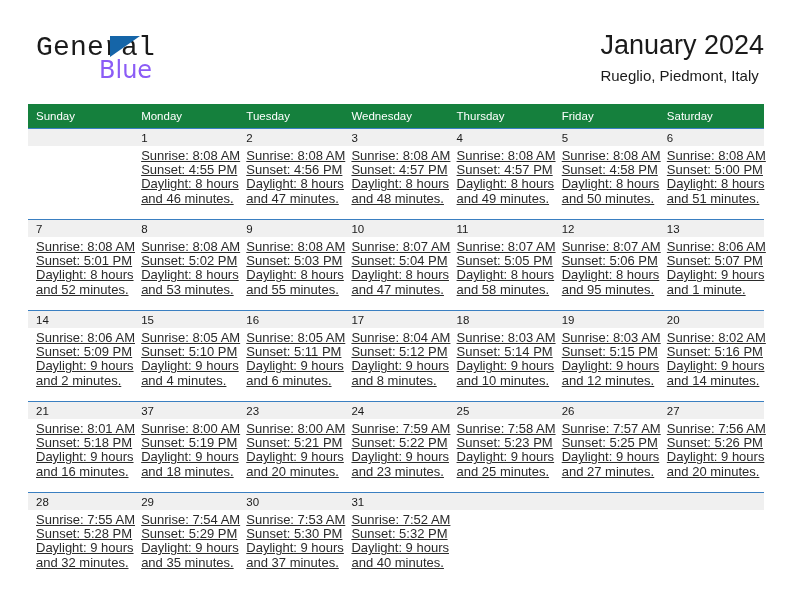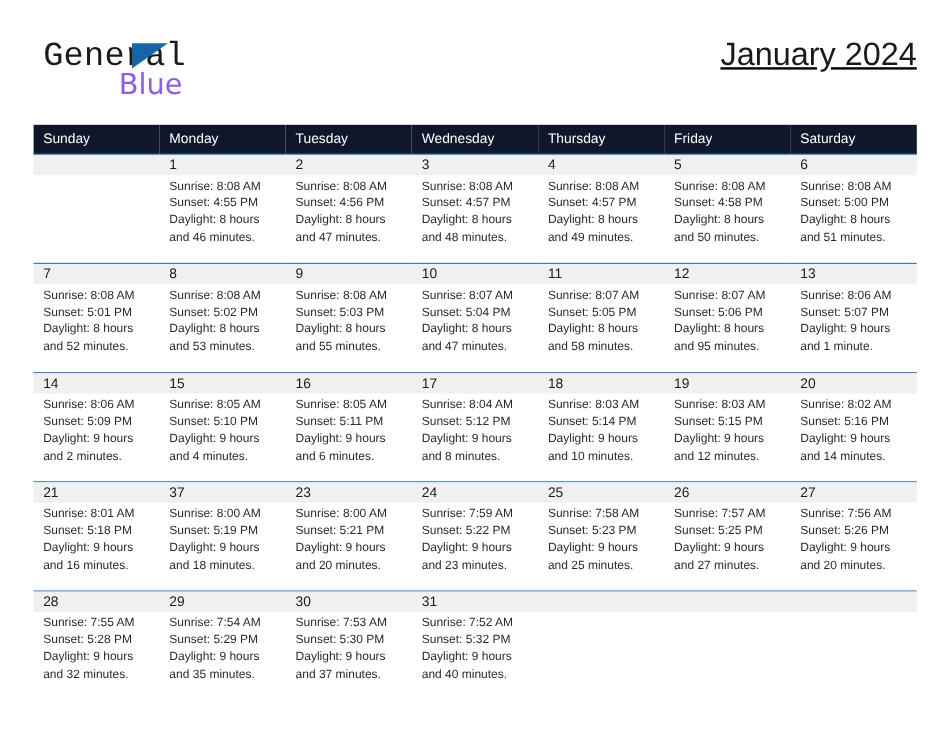--- a/index.html
+++ b/index.html
@@ -62,21 +62,20 @@
     font-size: 24px;
     color: #8b5cf6;
     font-family: "DejaVu Sans", sans-serif;
     font-weight: 400;
   }
   .title-block {
     position: absolute;
     right: 0;
     top: 0;
     text-align: left;
-    text-decoration: underline;
   }
   .cal-title {
     font-size: 27px;
     color: #1a1a1a;
     line-height: 34px;
     white-space: nowrap;
   }
   .cal-subtitle {
     font-size: 15px;
     color: #1a1a1a;
@@ -88,21 +87,21 @@
   
   .calendar {
     position: absolute;
     left: 28px;
     top: 104px;
     width: 736px;
     border-collapse: collapse;
     table-layout: fixed;
   }
   .calendar th {
-    background: #0f172a;
+    background: #15803d;
     color: #ffffff;
     font-size: 11.5px;
     font-weight: normal;
     text-align: left;
     padding: 6px 0 6px 8px;
     height: 10px;
     border: none;
   }
   .calendar td {
     vertical-align: top;
@@ -129,43 +128,45 @@
     box-sizing: border-box;
     font-size: 11.5px;
     color: #1a1a1a;
     line-height: 15px;
   }
   .cell.empty .daynum-band {
     background: #f0f0f0;
   }
   .cell-info {
     padding: 3px 6px 0 8px;
-    font-size: 10px;
+    font-size: 13px;
     line-height: 14.2px;
     color: #2b2b2b;
+    text-decoration: underline;
   }
   .cell-info div {
     white-space: nowrap;
   }
 </style>
 </head>
 <body>
 
 <div class="page">
 
   <div class="header">
 
     <div class="logo">
       <span class="logo-general">General</span>
       <span class="logo-tri"></span>
       <span class="logo-blue">Blue</span>
     </div>
 
     <div class="title-block">
       <div class="cal-title">January 2024</div>
+      <div class="cal-subtitle">Rueglio, Piedmont, Italy</div>
     </div>
 
   </div>
 
   <table class="calendar">
     <thead>
       <tr>
         <th>Sunday</th>
         <th>Monday</th>
         <th>Tuesday</th>

